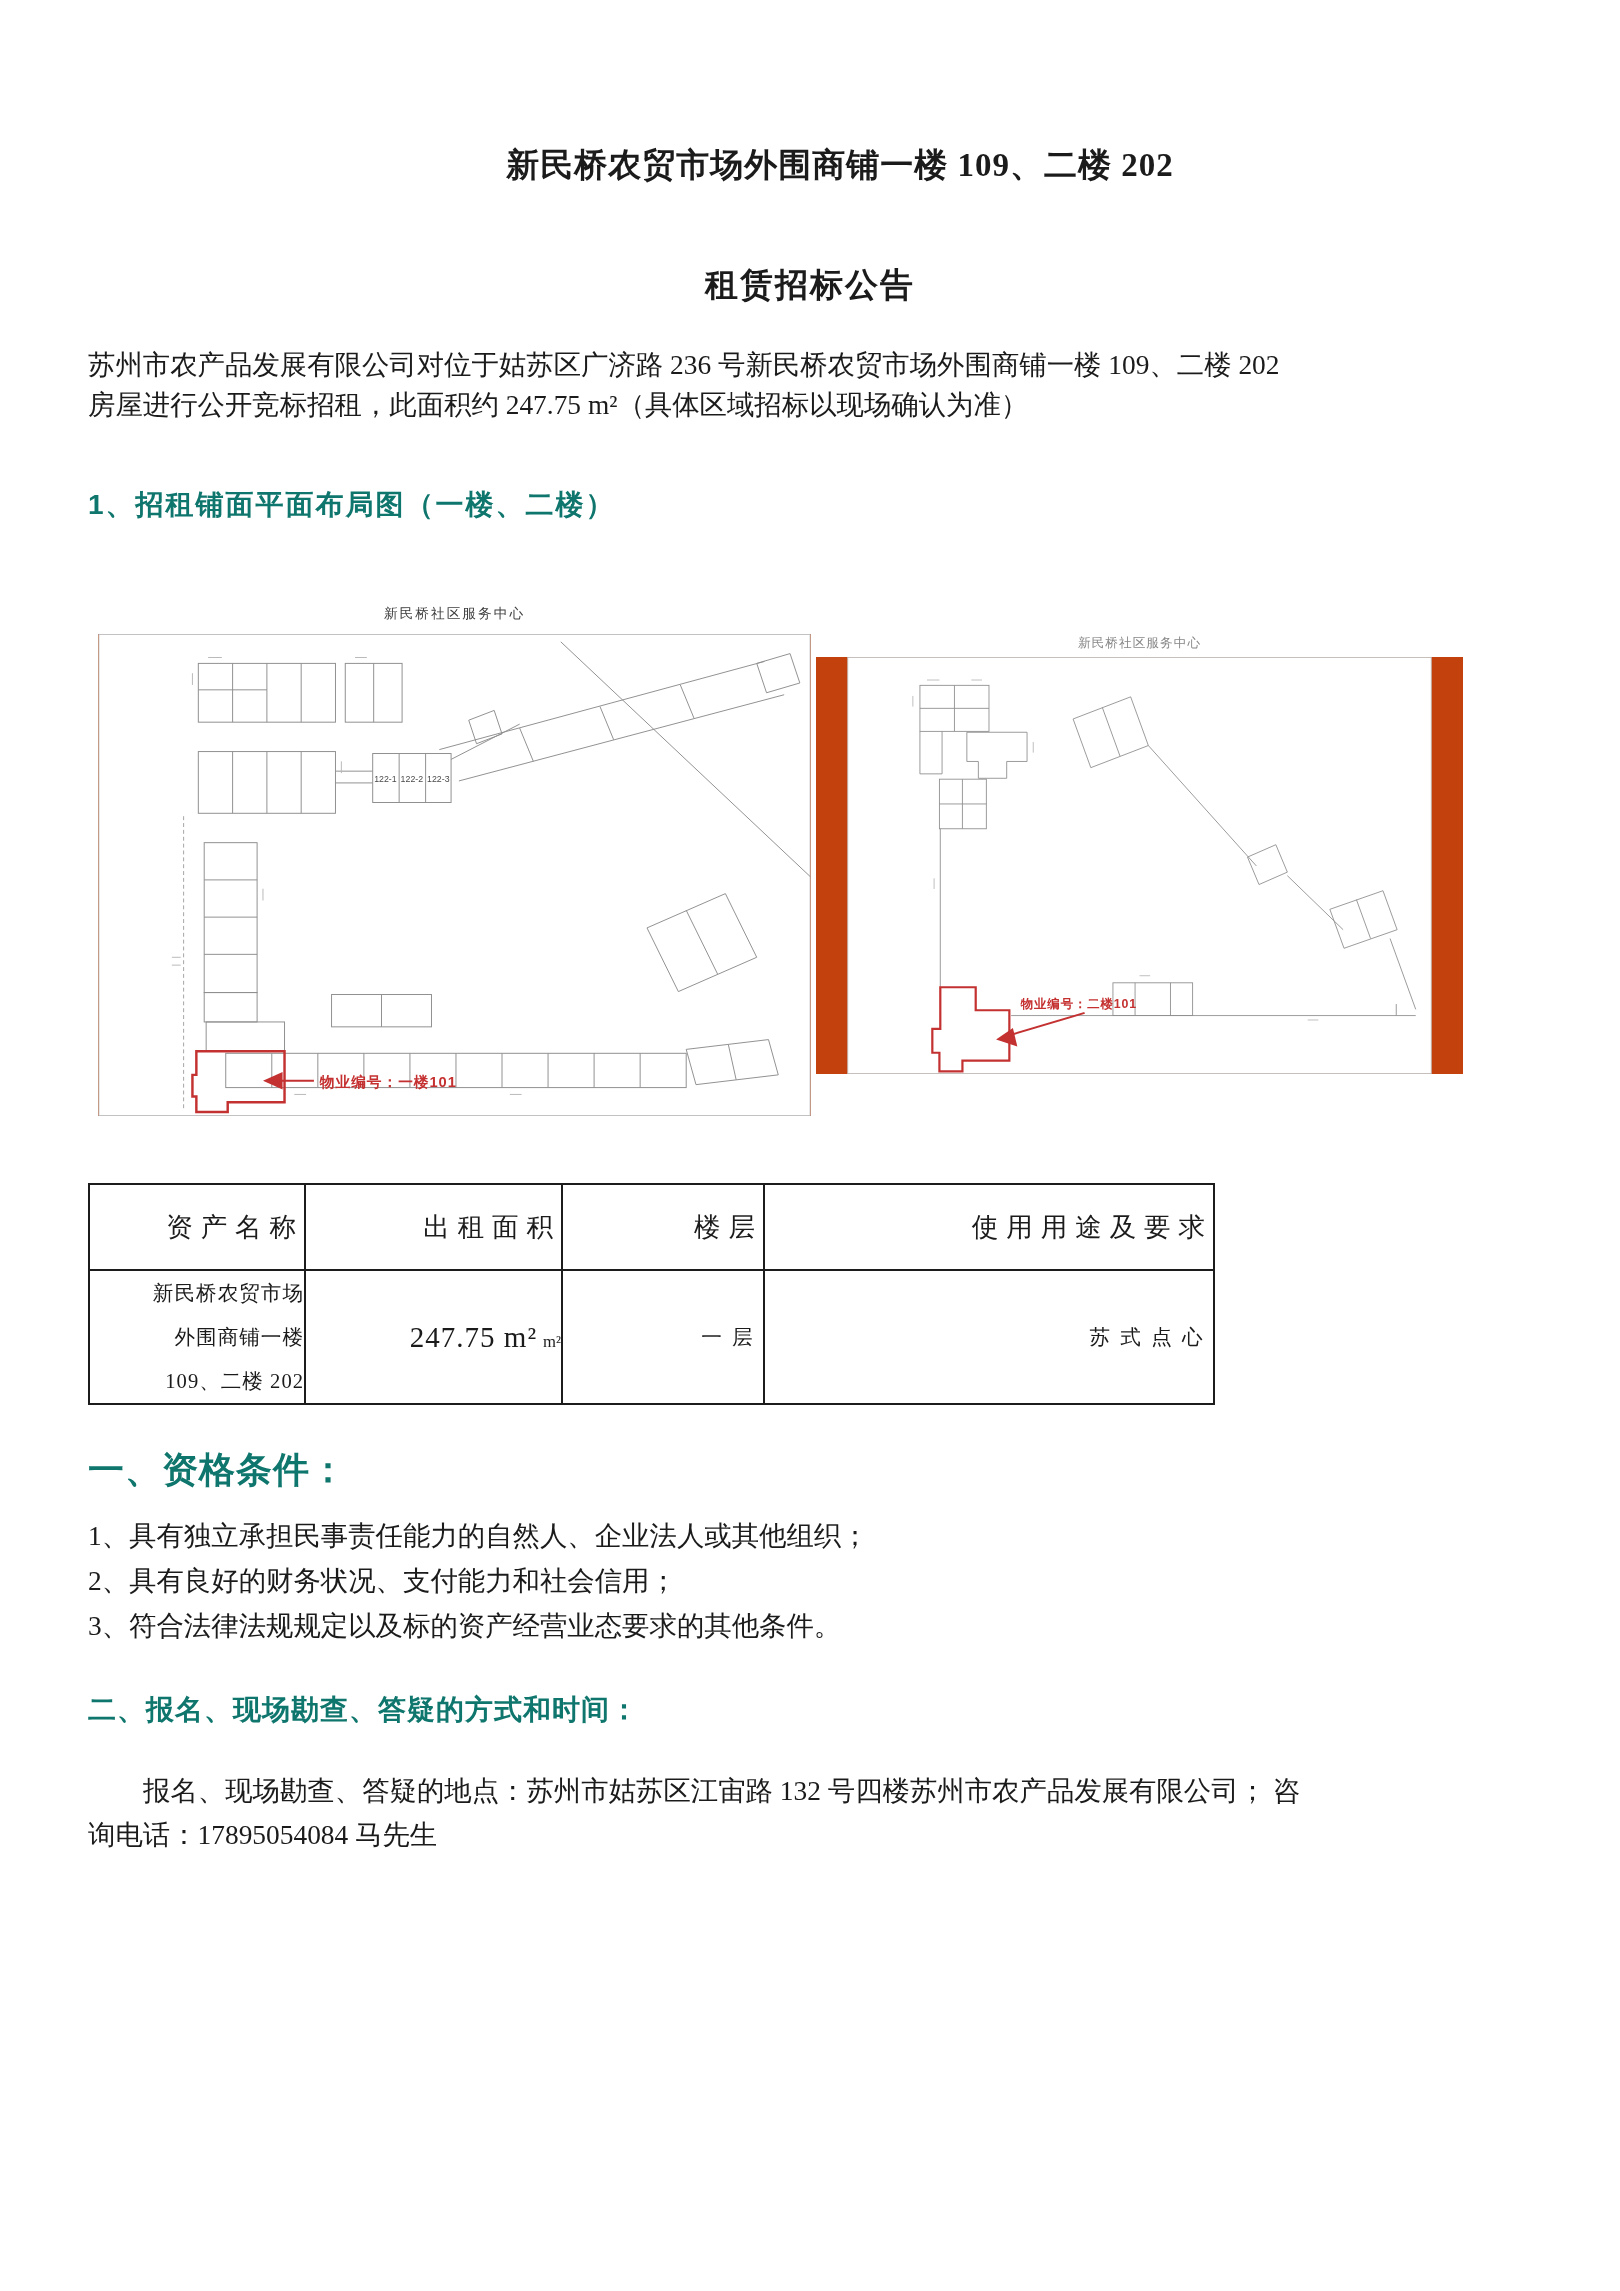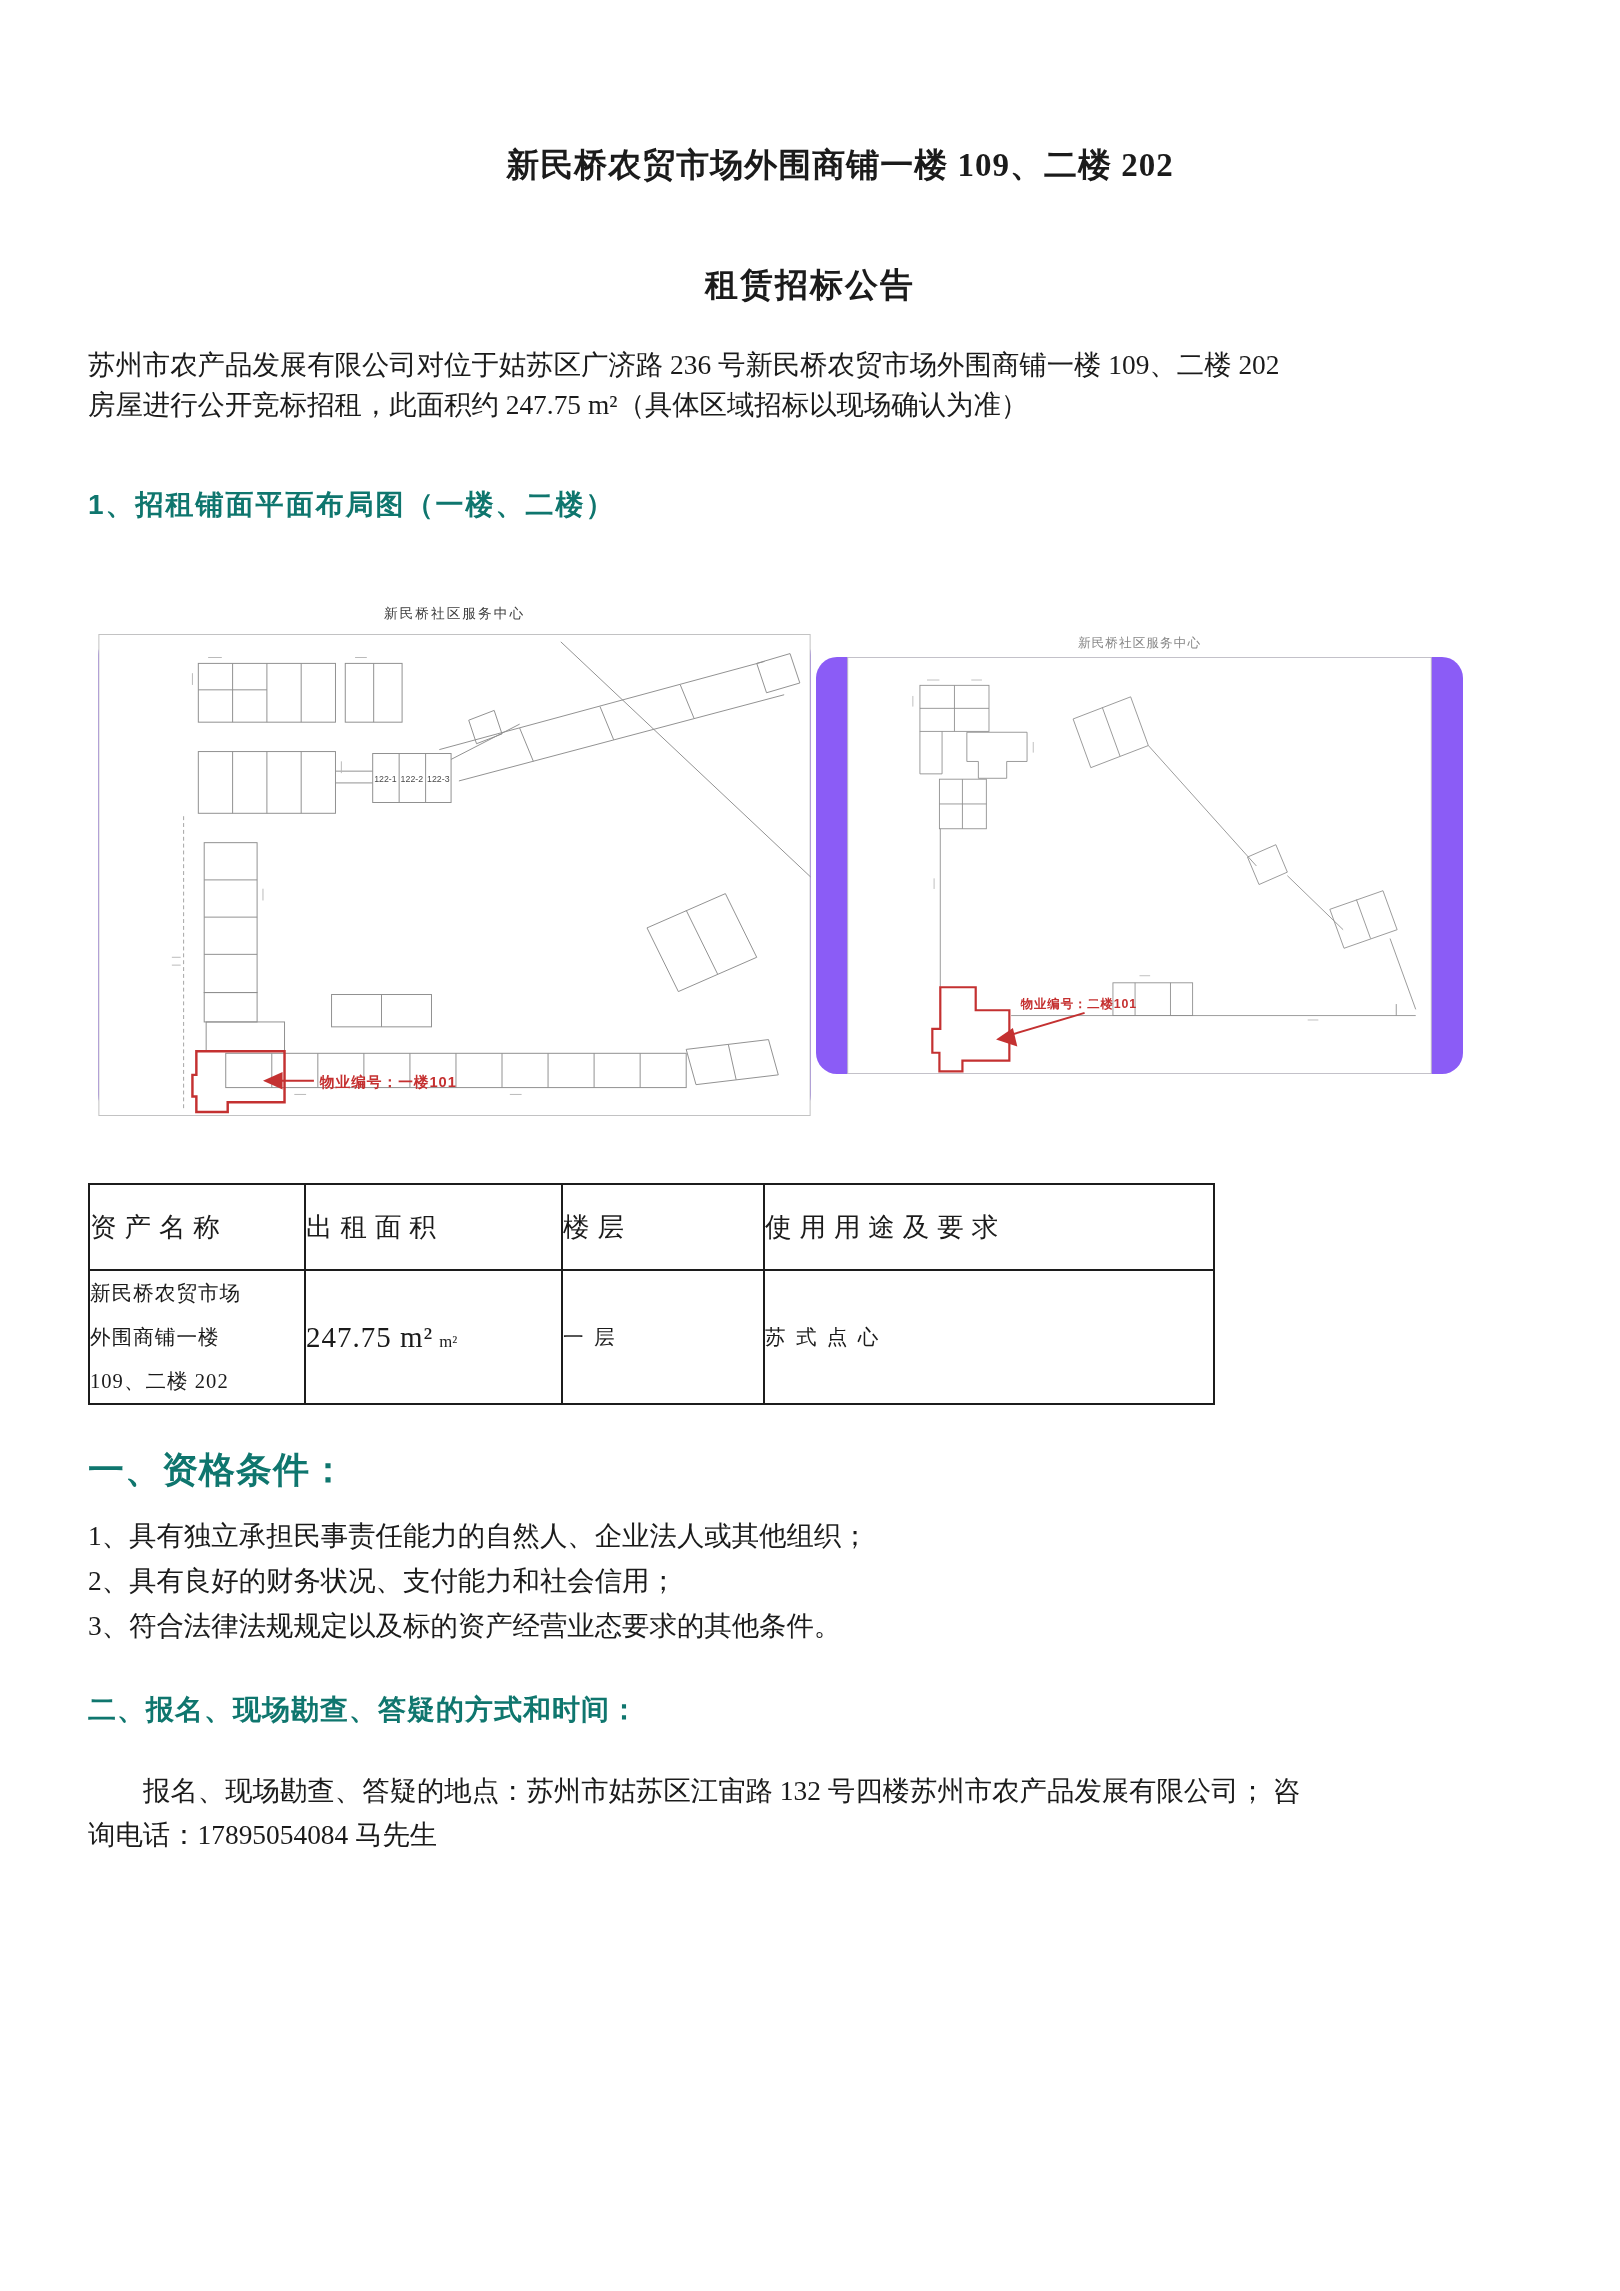--- a/index.html
+++ b/index.html
@@ -14,40 +14,40 @@
   .doc-subtitle{top:263px;font-size:33px;font-weight:700;letter-spacing:2px;}
   .intro{top:345px;left:88px;width:1451px;font-size:27.4px;line-height:40px;}
   .h-gothic{
     font-family:"Liberation Sans","DejaVu Sans",sans-serif;
     font-weight:700;color:#0f766e;
   }
   .sec1-heading{top:486px;left:88px;font-size:28px;letter-spacing:2px;}
   .plan-caption{font-size:13.7px;color:#3d3d3d;letter-spacing:2px;text-align:center;}
   .plan-caption.left{top:605px;left:98px;width:713px;}
   .plan-caption.right{top:635px;left:816px;width:647px;color:#878787;letter-spacing:1px;font-size:12.7px;}
-  .plan-panel{background:#8b5cf6;border-radius:21px;}
+  .plan-panel{background:#c2410c;}
   .plan-panel.left{top:634px;left:98px;width:713px;height:482px;}
   .plan-panel.right{top:657px;left:816px;width:647px;height:417px;}
   .plan-svg{display:block;width:100%;height:100%;}
   .panel-border{stroke:#c2c2c2;fill:#ffffff;stroke-width:1;}
   .rooms rect,.rooms line,.rooms polygon,.rooms path{stroke:#8f8f8f;fill:none;stroke-width:1;}
   .rooms .dash{stroke:#a3a3a3;stroke-dasharray:4 3;}
   .ticks line{stroke:#b8b8b8;stroke-width:1;}
   .room-label{font-family:"Liberation Sans","DejaVu Sans",sans-serif;font-size:9px;fill:#4a4a4a;text-anchor:middle;}
   .hl-shape{stroke:#c43131;fill:none;stroke-width:2.5;}
   .hl-arrow-line{stroke:#c43131;stroke-width:2.2;fill:none;}
   .hl-arrow-head{fill:#c43131;stroke:none;}
   .hl-label{font-family:"Liberation Sans","DejaVu Sans",sans-serif;font-weight:600;fill:#c53030;letter-spacing:1px;}
   .hl-label.l1{font-size:15px;}
   .hl-label.l2{font-size:14px;}
   table.asset{
     position:absolute;top:1183px;left:88px;border-collapse:collapse;table-layout:fixed;
   }
   table.asset td{
-    border:2px solid #1c1c1c;text-align:left;vertical-align:middle;padding:0;
+    border:2px solid #1c1c1c;text-align:right;vertical-align:middle;padding:0;
     font-family:"Liberation Serif","DejaVu Serif",serif;
   }
   td.th-cell{height:84px;font-size:26.5px;letter-spacing:0.30em;}
   tr.data-row td{height:131px;}
   .asset-name{font-size:20.6px;line-height:44px;letter-spacing:1px;}
   .area-main{font-size:29px;letter-spacing:1px;}
   .area-extra{font-size:16.7px;margin-left:5.9px;}
   .floor-val,.usage-val{font-size:20.6px;letter-spacing:0.5em;}
   .qual-heading{top:1446px;left:88px;font-size:36px;letter-spacing:1px;}
   .qual-items{top:1514px;left:88px;width:1451px;font-size:27.4px;line-height:45px;}

